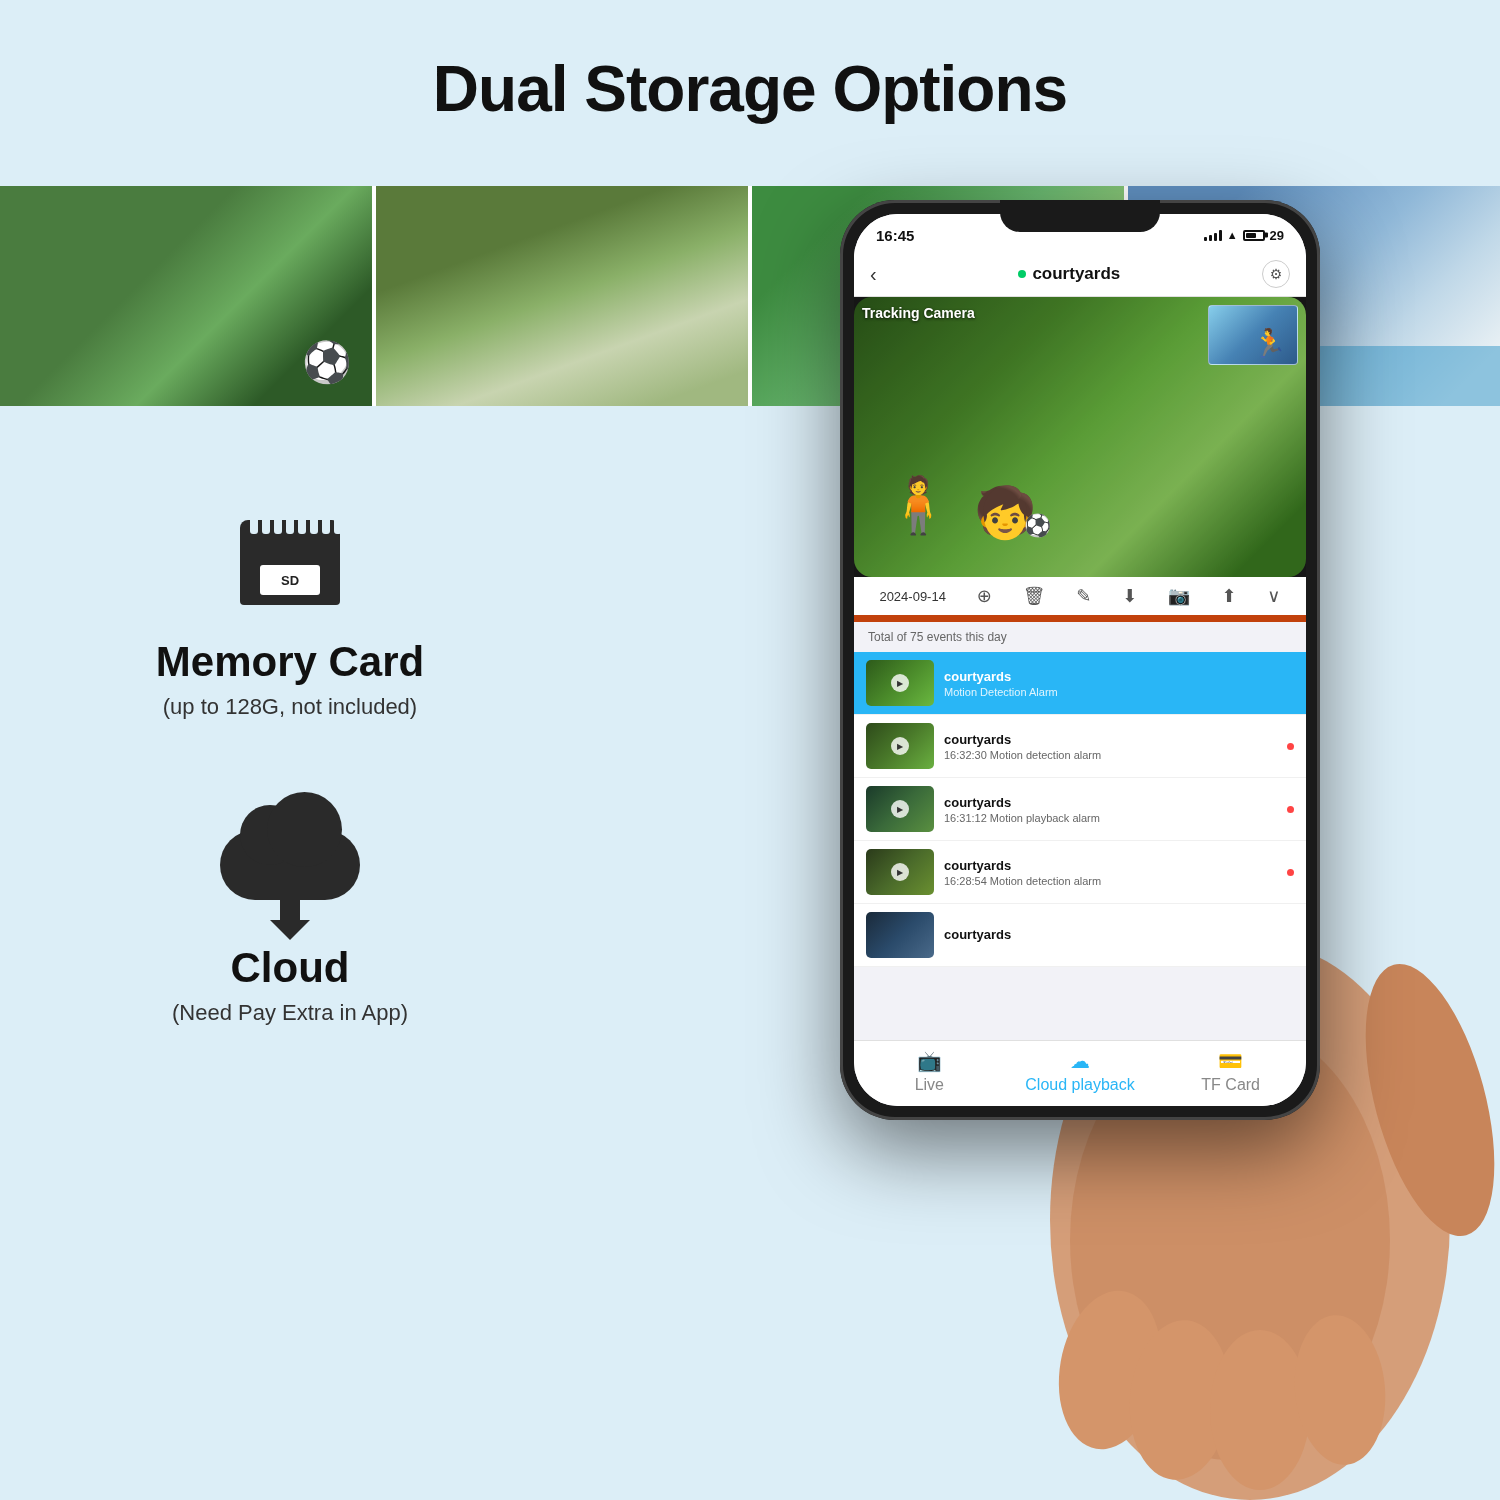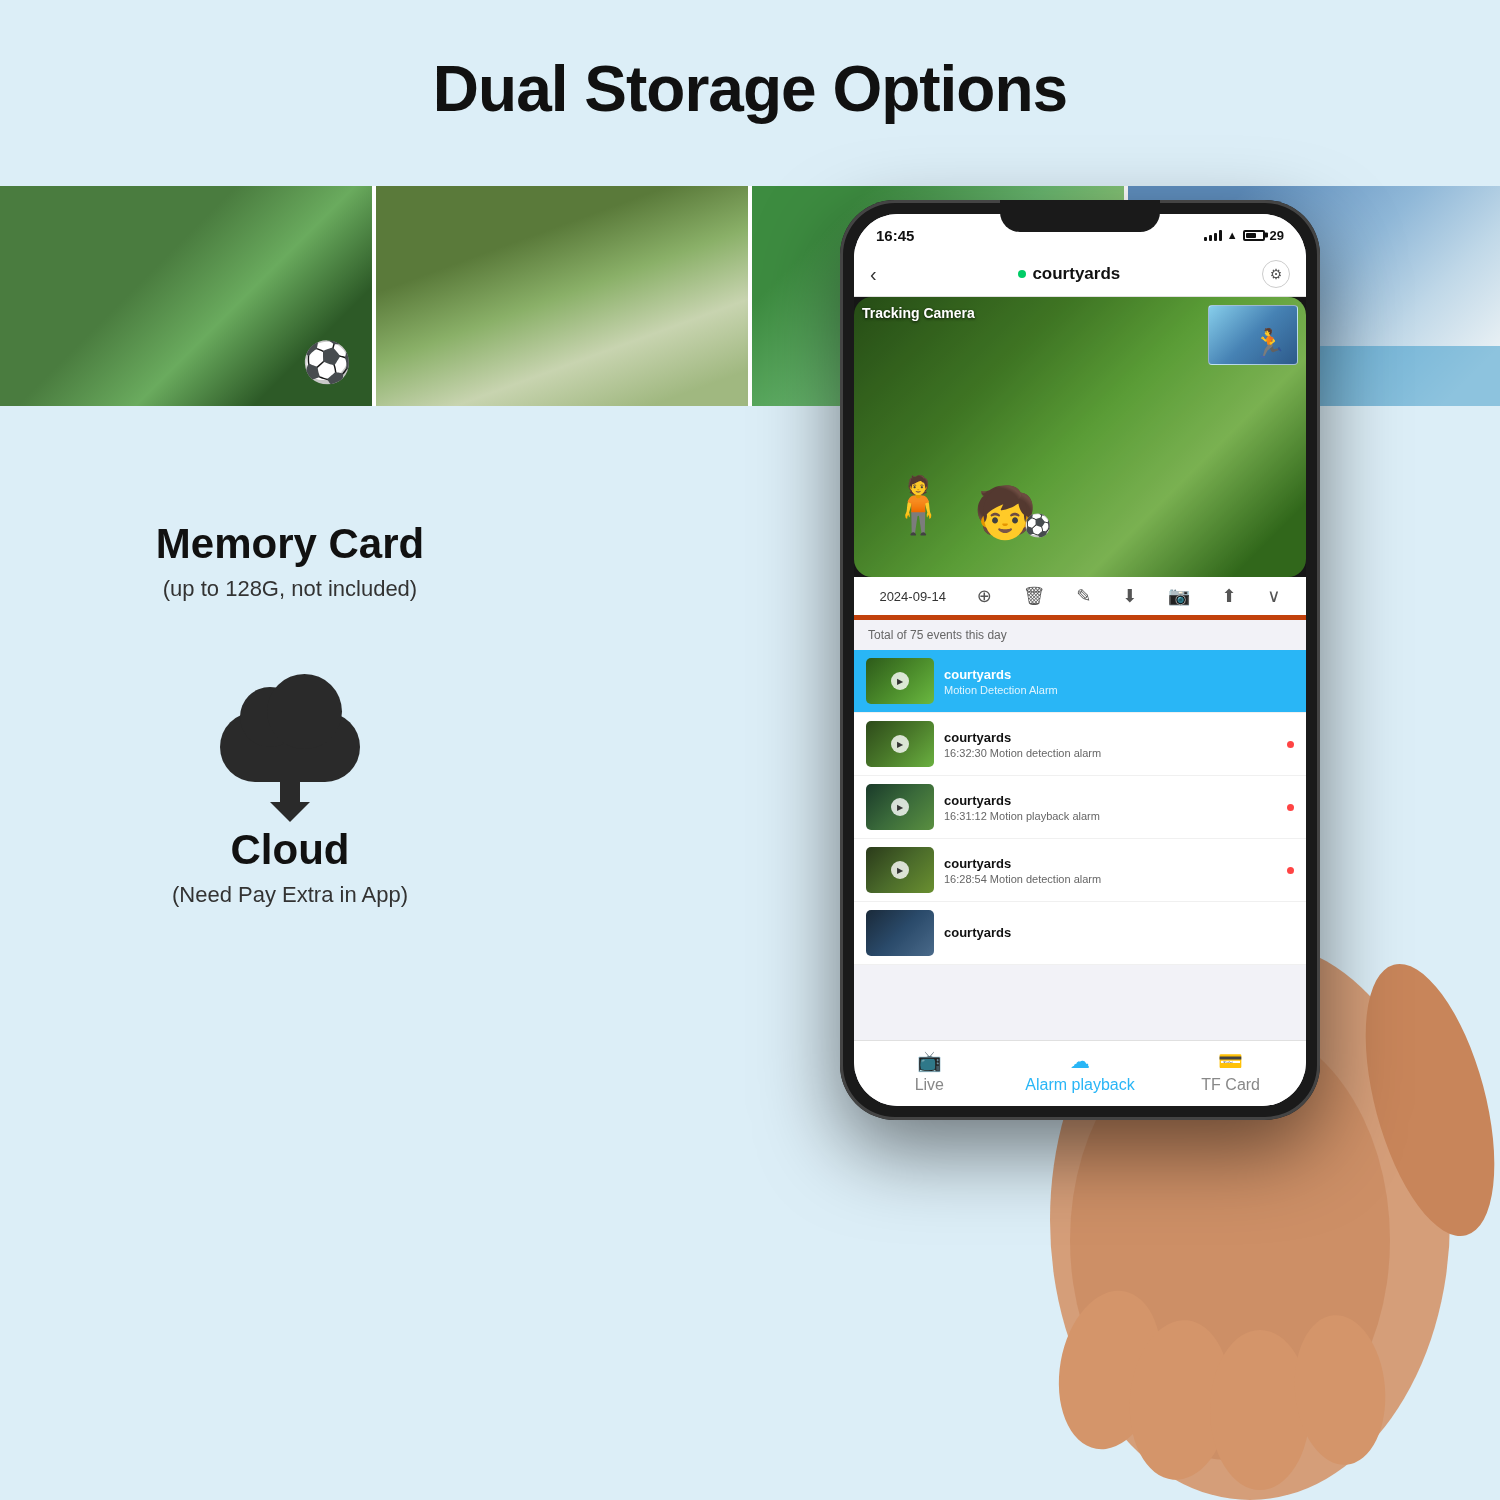--- a/index.html
+++ b/index.html
@@ -429,21 +429,21 @@
       font-size: 22px;
     }
 
     
     .toolbar {
       background: white;
       display: flex;
       align-items: center;
       justify-content: space-around;
       padding: 8px 10px;
-      border-bottom: 5px solid #c2410c;
+      border-bottom: 7px solid #c2410c;
     }
     .toolbar-date {
       font-size: 13px;
       color: #333;
       font-weight: 500;
     }
     .toolbar-btn {
       font-size: 18px;
       color: #555;
       cursor: pointer;
@@ -578,20 +578,35 @@
     <div class="photo-cell photo-soccer"></div>
     <div class="photo-cell photo-aerial"></div>
     <div class="photo-cell photo-family"></div>
     <div class="photo-cell photo-pool"></div>
   </div>
 </div>
 
 <div class="left-content">
 
   <div class="sd-icon-wrapper">
+    <div class="sd-icon">
+      <div class="sd-card-body">
+        <div class="sd-notches">
+          <div class="sd-notch"></div>
+          <div class="sd-notch"></div>
+          <div class="sd-notch"></div>
+          <div class="sd-notch"></div>
+          <div class="sd-notch"></div>
+          <div class="sd-notch"></div>
+          <div class="sd-notch"></div>
+          <div class="sd-notch"></div>
+        </div>
+        <div class="sd-label">SD</div>
+      </div>
+    </div>
     <div class="storage-title">Memory Card</div>
     <div class="storage-subtitle">(up to 128G, not included)</div>
   </div>
 
   <div class="cloud-icon-wrapper">
     <div class="cloud-icon">
       <div class="cloud-body">
         <div class="cloud-shape"></div>
       </div>
       <div class="cloud-arrow"></div>
@@ -715,21 +730,21 @@
 
       </div>
 
       <div class="bottom-tabs">
         <div class="tab-item">
           <span class="tab-icon">📺</span>
           <span class="tab-label">Live</span>
         </div>
         <div class="tab-item">
           <span class="tab-icon active">☁</span>
-          <span class="tab-label active">Alarm playback</span>
+          <span class="tab-label active">Cloud playback</span>
         </div>
         <div class="tab-item">
           <span class="tab-icon">💳</span>
           <span class="tab-label">TF Card</span>
         </div>
       </div>
 
     </div>
   </div>
 

